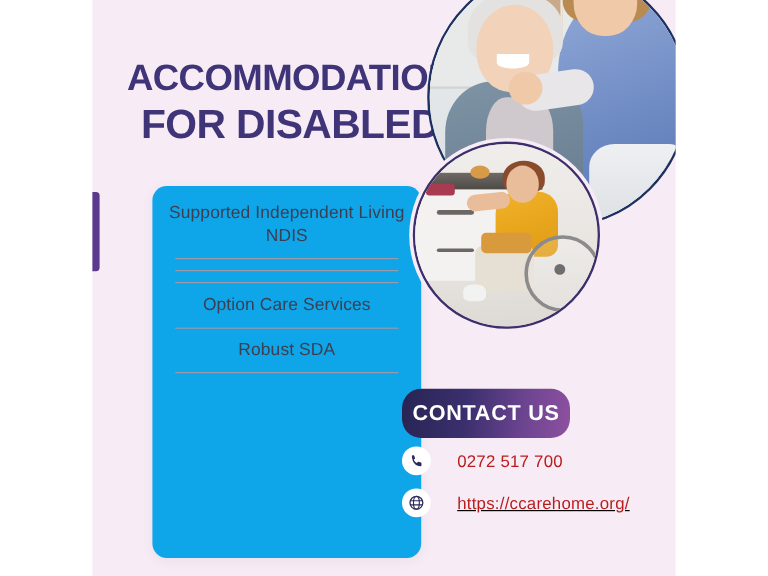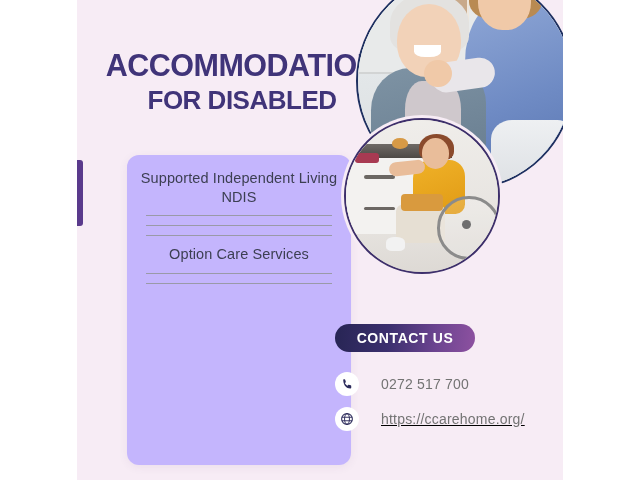--- a/index.html
+++ b/index.html
@@ -72,32 +72,32 @@
     font-weight: bold;
     letter-spacing: -0.5px;
     line-height: 1.0;
   }
   .headline .l1 {
     display: block;
     font-size: 30.5px;
   }
   .headline .l2 {
     display: block;
-    font-size: 26px;
+    font-size: 34px;
     margin-top: 6px;
   }
 
   
   .card {
     position: absolute;
     left: 50px;
     top: 155px;
     width: 224px;
     height: 310px;
-    background: #c4b5fd;
+    background: #0ea5e9;
     border-radius: 12px;
     box-shadow: 0 2px 10px rgba(90,60,110,0.07);
     box-sizing: border-box;
     padding: 14px 10px 10px 10px;
   }
   .svc {
     text-align: center;
     color: #3c3f52;
     font-size: 14.5px;
     line-height: 1.28;
@@ -266,25 +266,25 @@
     position:absolute; left:26%; top:77%; width:13%; height:9%;
     background:#f2f2f2; border-radius:40% 40% 30% 30%;
   }
 
   
   .cta-btn {
     position:absolute;
     left: 258px;
     top: 324px;
     width: 140px;
-    height: 28px;
+    height: 41px;
     border-radius: 16px;
     background: linear-gradient(95deg,#272554 0%,#3b2f6e 38%,#6c4490 72%,#8d51a0 100%);
     color:#ffffff;
-    font-size: 14px;
+    font-size: 18px;
     font-weight: bold;
     letter-spacing: 0.6px;
     display:flex; align-items:center; justify-content:center;
     cursor:pointer;
     border:none;
     font-family:"Liberation Sans", sans-serif;
   }
   .contact-row {
     position:absolute;
     left: 258px;
@@ -296,21 +296,21 @@
   .ic-circle {
     width: 24px; height: 24px;
     background:#ffffff;
     border-radius:50%;
     display:flex; align-items:center; justify-content:center;
     flex: 0 0 auto;
   }
   .contact-text {
     margin-left: 22px;
     font-size: 14px;
-    color:#737373;
+    color:#b91c1c;
     letter-spacing:0.2px;
     white-space:nowrap;
   }
 
   
   .accent-left {
     position:absolute;
     left:-8px; top:160px;
     width:14px; height:66px;
     background:#5a3a8c;
@@ -332,20 +332,21 @@
       <span class="l2">FOR DISABLED</span>
     </div>
 
     <div class="card">
       <div class="svc">Supported Independent Living NDIS</div>
       <div class="divider"></div>
       <div class="divider"></div>
       <div class="divider"></div>
       <div class="svc">Option Care Services</div>
       <div class="divider"></div>
+      <div class="svc">Robust SDA</div>
       <div class="divider"></div>
     </div>
 
     <div class="photo-top">
       <div class="tp-bg"></div>
       <div class="tp-cabinet"></div>
       <div class="tp-pic"></div>
       <div class="tp-plant"></div>
       <div class="tp-nurse-body"></div>
       <div class="tp-nurse-pants"></div>

